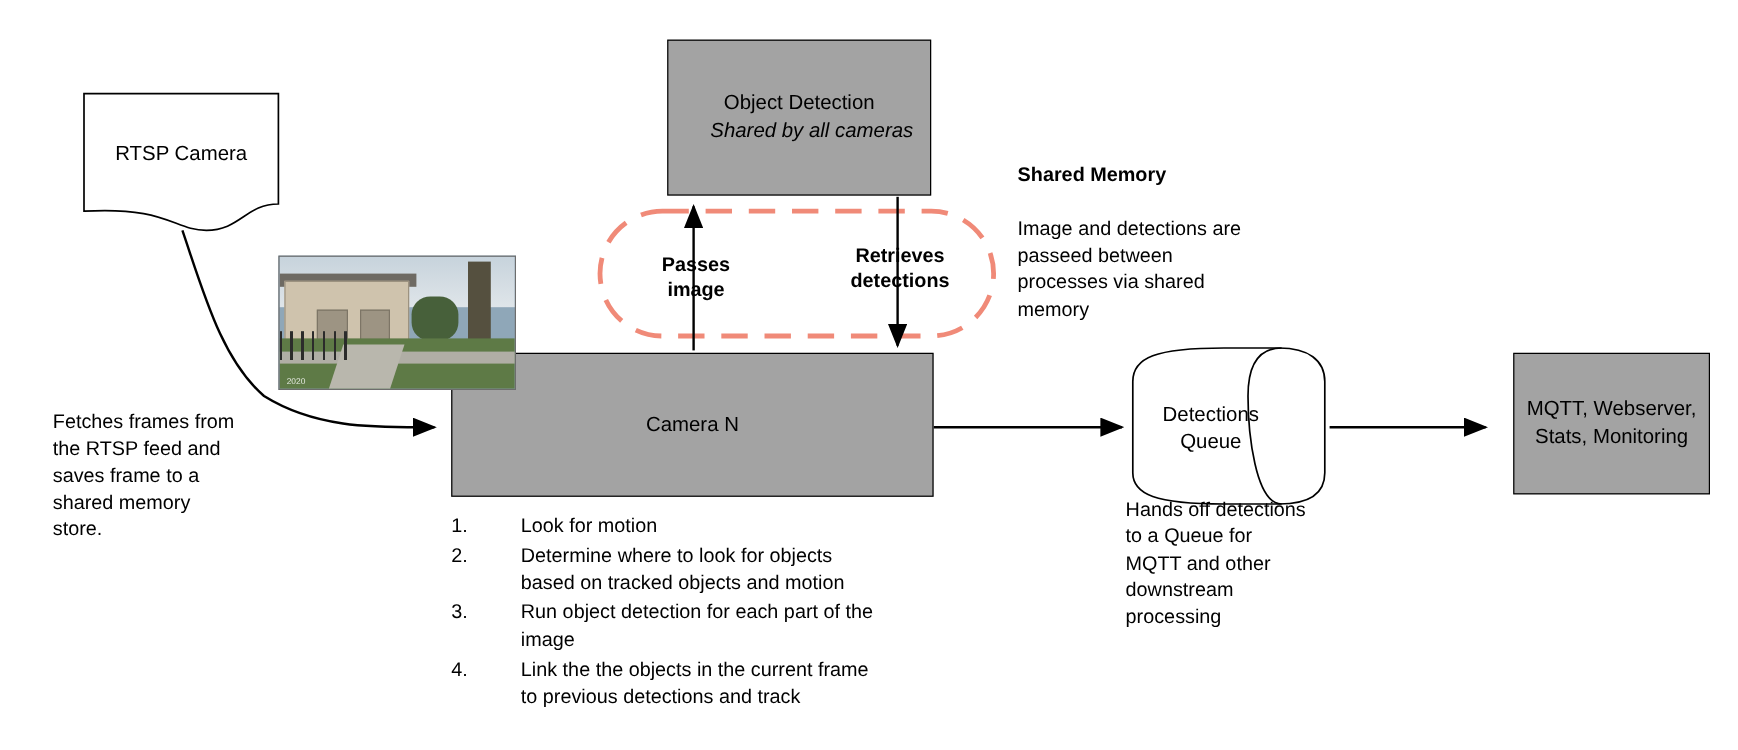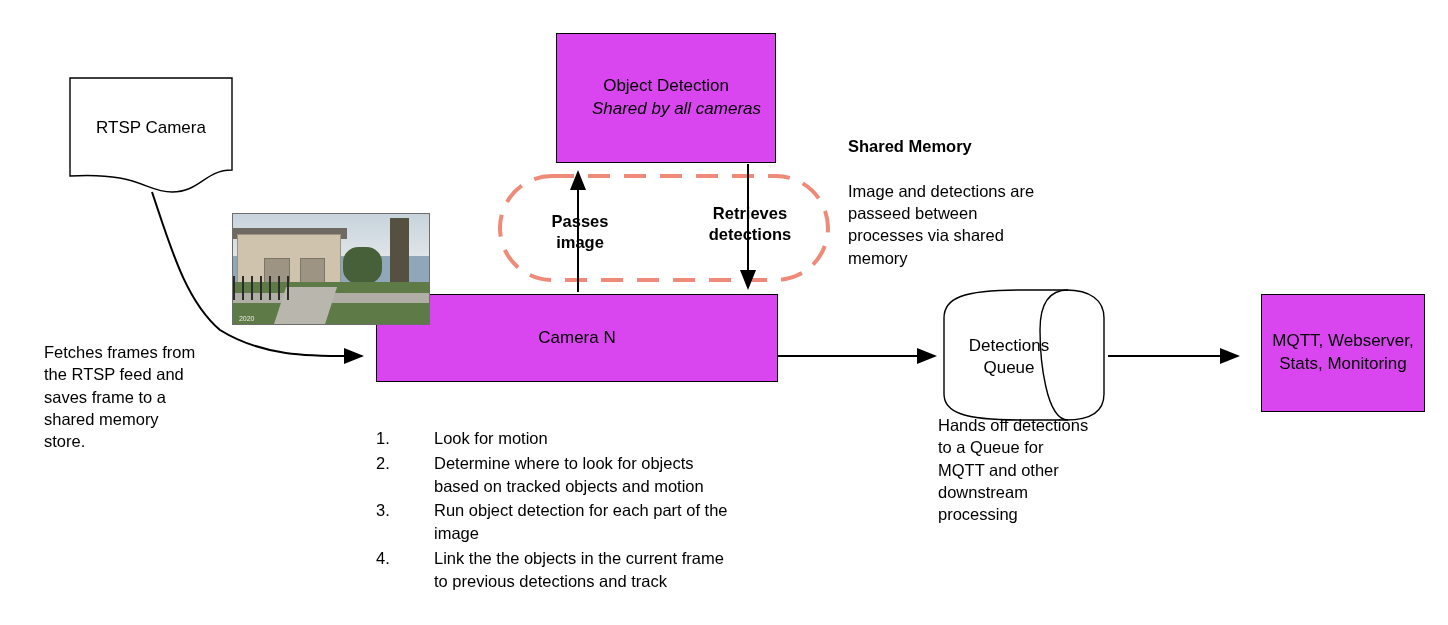--- a/index.html
+++ b/index.html
@@ -24,21 +24,21 @@
     top: 0;
     width: 1448px;
     height: 625px;
     pointer-events: none;
   }
   .node {
     position: absolute;
     box-sizing: border-box;
   }
   .boxnode {
-    background: #d946ef;
+    background: #a3a3a3;
     border: 1px solid #000000;
     display: flex;
     flex-direction: column;
     align-items: center;
     justify-content: center;
     text-align: center;
     font-size: 17px;
     line-height: 1.35;
   }
   .boxnode .sub {
@@ -172,21 +172,21 @@
 
   <div class="node" style="left:70px; top:108px; width:162px; height:40px; display:flex; align-items:center; justify-content:center;">
     <span style="font-size:17px;">RTSP Camera</span>
   </div>
 
   <div class="node boxnode" style="left:556px; top:33px; width:220px; height:130px;">
     <div>Object Detection</div>
     <div class="sub">Shared by all cameras</div>
   </div>
 
-  <div class="node boxnode" style="left:376px; top:294px; width:402px; height:88px;">
+  <div class="node boxnode" style="left:376px; top:294px; width:402px; height:120px;">
     <div>Camera N</div>
   </div>
 
   <div class="node" style="left:944px; top:326px; width:130px; height:62px; display:flex; flex-direction:column; align-items:center; justify-content:center; text-align:center; font-size:17px; line-height:1.3;">
     <div>Detections</div>
     <div>Queue</div>
   </div>
 
   <div class="node boxnode" style="left:1246px; top:294px; width:164px; height:118px;margin-left:15px;">
     <div>MQTT, Webserver,</div>

